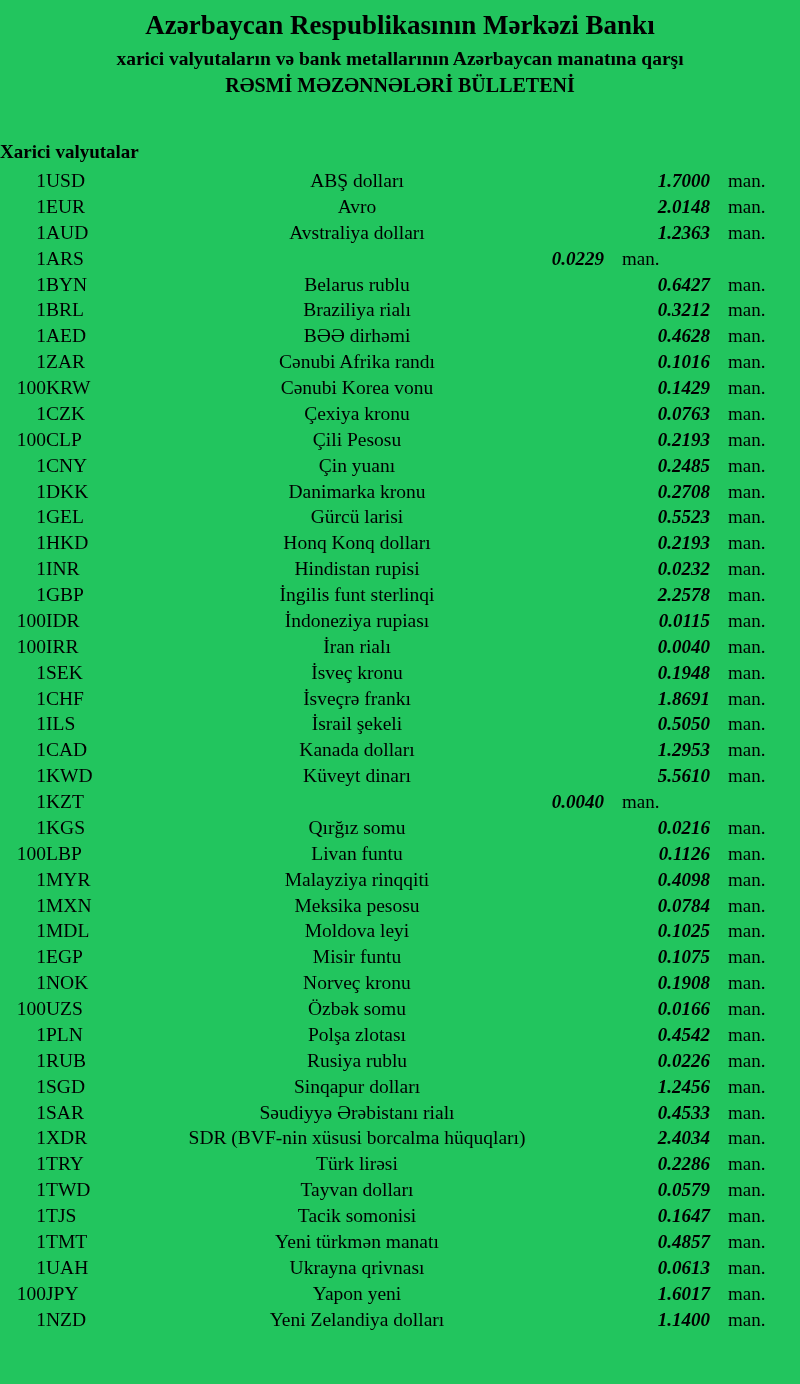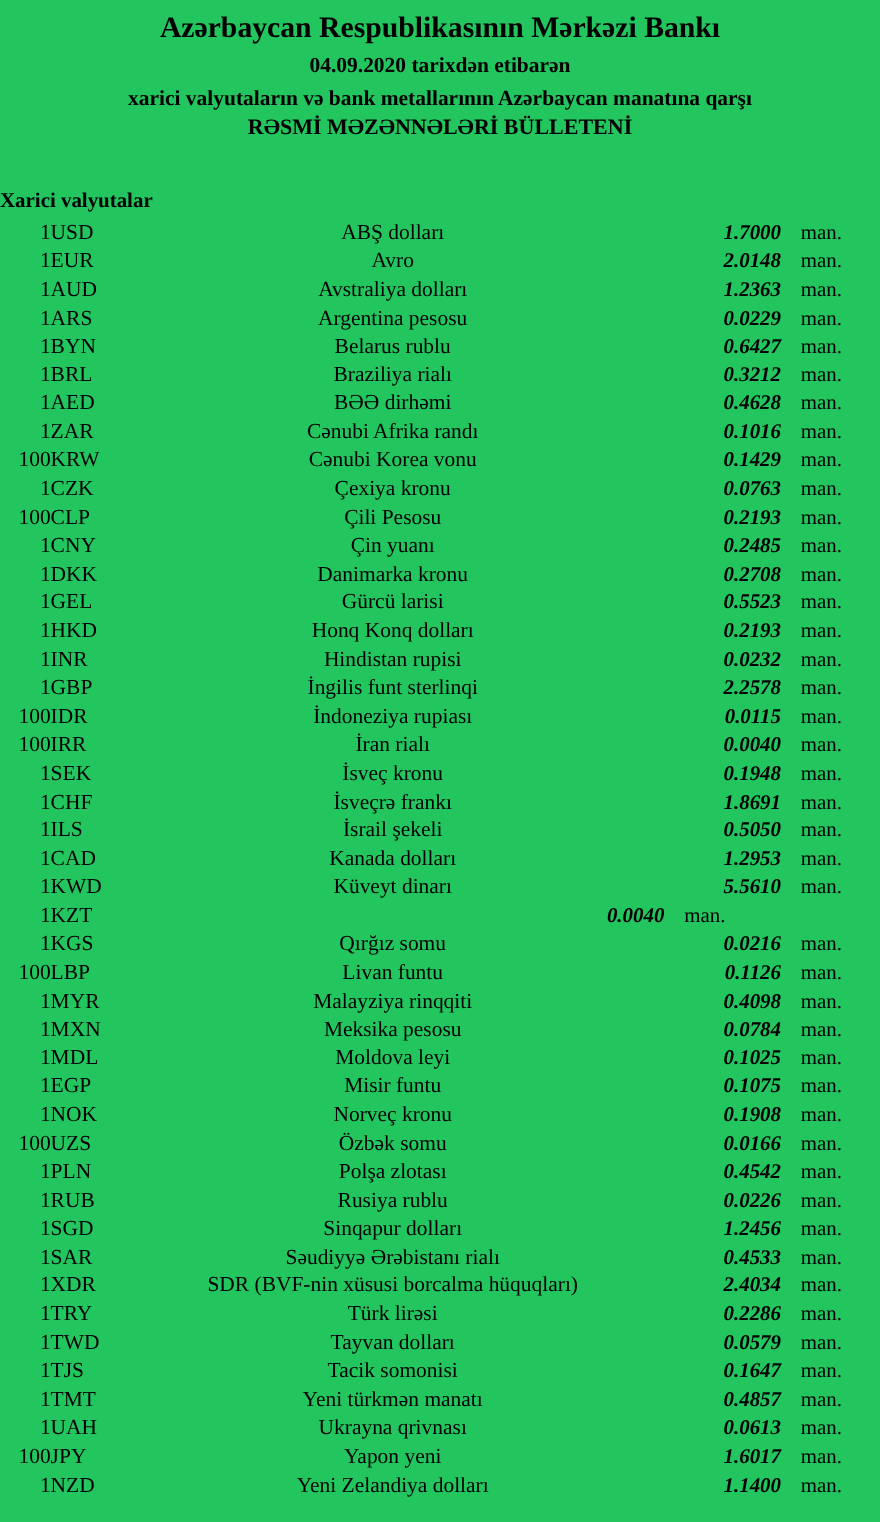--- a/index.html
+++ b/index.html
@@ -85,21 +85,20 @@
     white-space: nowrap;
   }
 </style>
 </head>
 <body>
 
 <div class="page">
 
   <div class="doc-header">
     <h1 class="doc-title">Azərbaycan Respublikasının Mərkəzi Bankı</h1>
-    <div class="doc-sub date">04.09.2020 tarixdən etibarən</div>
     <div class="doc-sub">xarici valyutaların və bank metallarının Azərbaycan manatına qarşı</div>
     <div class="doc-sub bulletin">RƏSMİ MƏZƏNNƏLƏRİ BÜLLETENİ</div>
   </div>
 
   <div class="section-title">Xarici valyutalar</div>
 
   <div class="rates-table" id="rows">
     <div class="row">
       <span class="qty">1</span>
       <span class="code">USD</span>
@@ -120,21 +119,20 @@
       <span class="qty">1</span>
       <span class="code">AUD</span>
       <span class="name">Avstraliya dolları</span>
       <span class="rate">1.2363</span>
       <span class="unit">man.</span>
     </div>
 
     <div class="row">
       <span class="qty">1</span>
       <span class="code">ARS</span>
-      <span class="name">Argentina pesosu</span>
       <span class="rate">0.0229</span>
       <span class="unit">man.</span>
     </div>
 
     <div class="row">
       <span class="qty">1</span>
       <span class="code">BYN</span>
       <span class="name">Belarus rublu</span>
       <span class="rate">0.6427</span>
       <span class="unit">man.</span>

